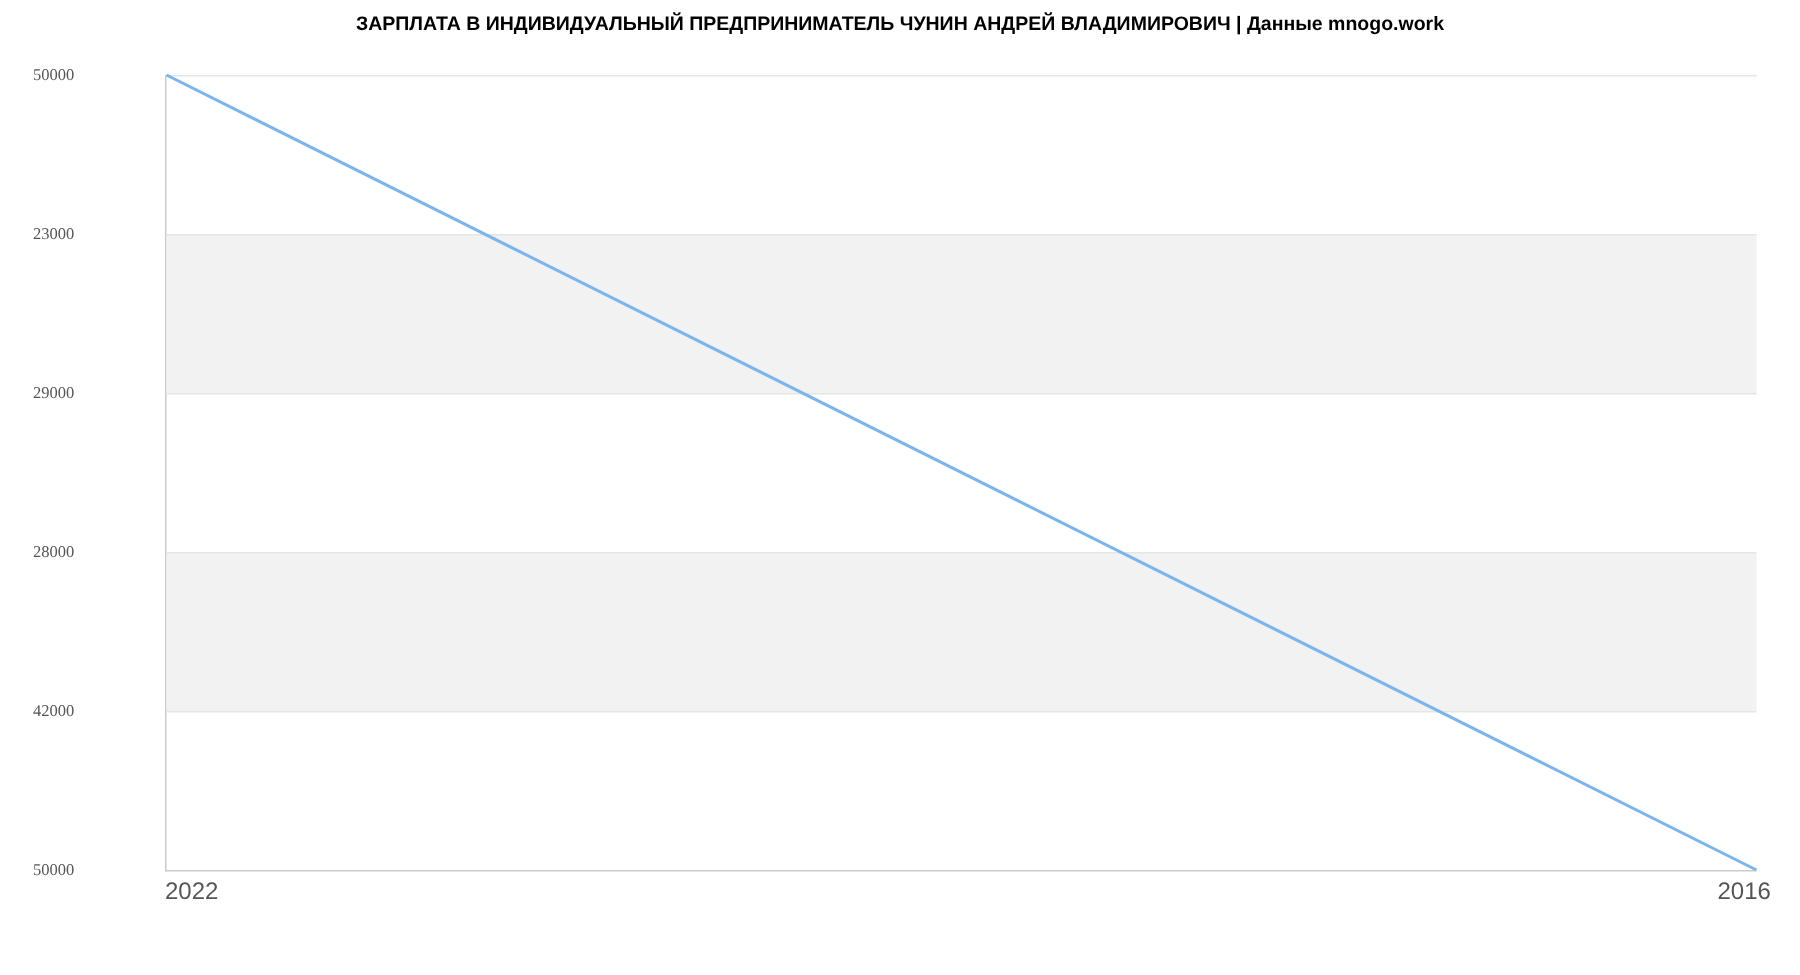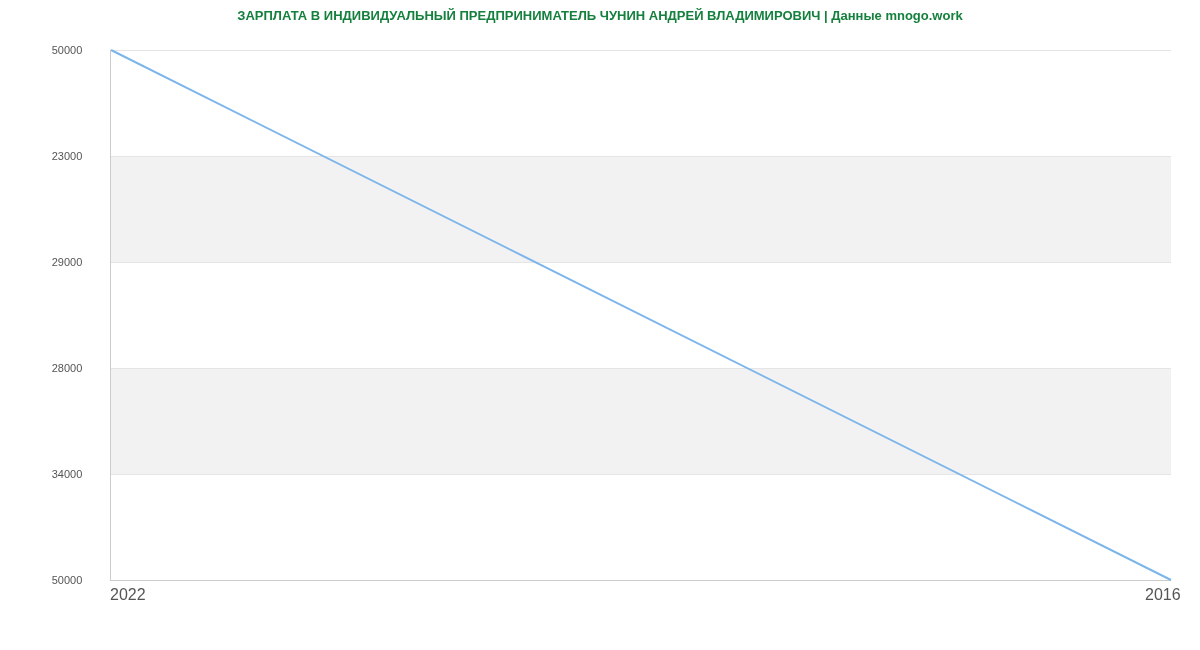--- a/index.html
+++ b/index.html
@@ -17,21 +17,21 @@
     height: 650px;
   }
   .title {
     position: absolute;
     top: 8px;
     left: 0;
     width: 100%;
     text-align: center;
     font-size: 13px;
     font-weight: bold;
-    color: #15803d;
+    color: #000000;
   }
   .plot {
     position: absolute;
     left: 110px;
     top: 50px;
     width: 1060px;
     height: 530px;
     border-left: 1px solid #ccc;
     border-bottom: 1px solid #ccc;
   }
@@ -45,24 +45,25 @@
     position: absolute;
     left: 0;
     width: 100%;
     height: 1px;
     background: #e5e5e5;
   }
   .y-label {
     position: absolute;
     right: 1088px;
     width: 90px;
-    text-align: center;
+    text-align: left;
     font-size: 11px;
     color: #555;
     transform: translateY(-50%);
+    font-family: Liberation Serif, serif;
   }
   .x-label {
     position: absolute;
     top: 586px;
     font-size: 16px;
     color: #555;
   }
   svg.line {
     position: absolute;
     left: 0;
@@ -75,21 +76,21 @@
 </head>
 <body>
 
 <div class="wrap">
   <div class="title">ЗАРПЛАТА В ИНДИВИДУАЛЬНЫЙ ПРЕДПРИНИМАТЕЛЬ ЧУНИН АНДРЕЙ ВЛАДИМИРОВИЧ | Данные mnogo.work</div>
 
   <div class="y-label" style="top:50px">50000</div>
   <div class="y-label" style="top:156px">23000</div>
   <div class="y-label" style="top:262px">29000</div>
   <div class="y-label" style="top:368px">28000</div>
-  <div class="y-label" style="top:474px">34000</div>
+  <div class="y-label" style="top:474px">42000</div>
   <div class="y-label" style="top:580px">50000</div>
 
   <div class="x-label" style="left:110px">2022</div>
   <div class="x-label" style="left:1145px">2016</div>
 
   <div class="plot">
 
     <div class="band" style="top:106px;height:106px"></div>
     <div class="band" style="top:318px;height:106px"></div>
 

